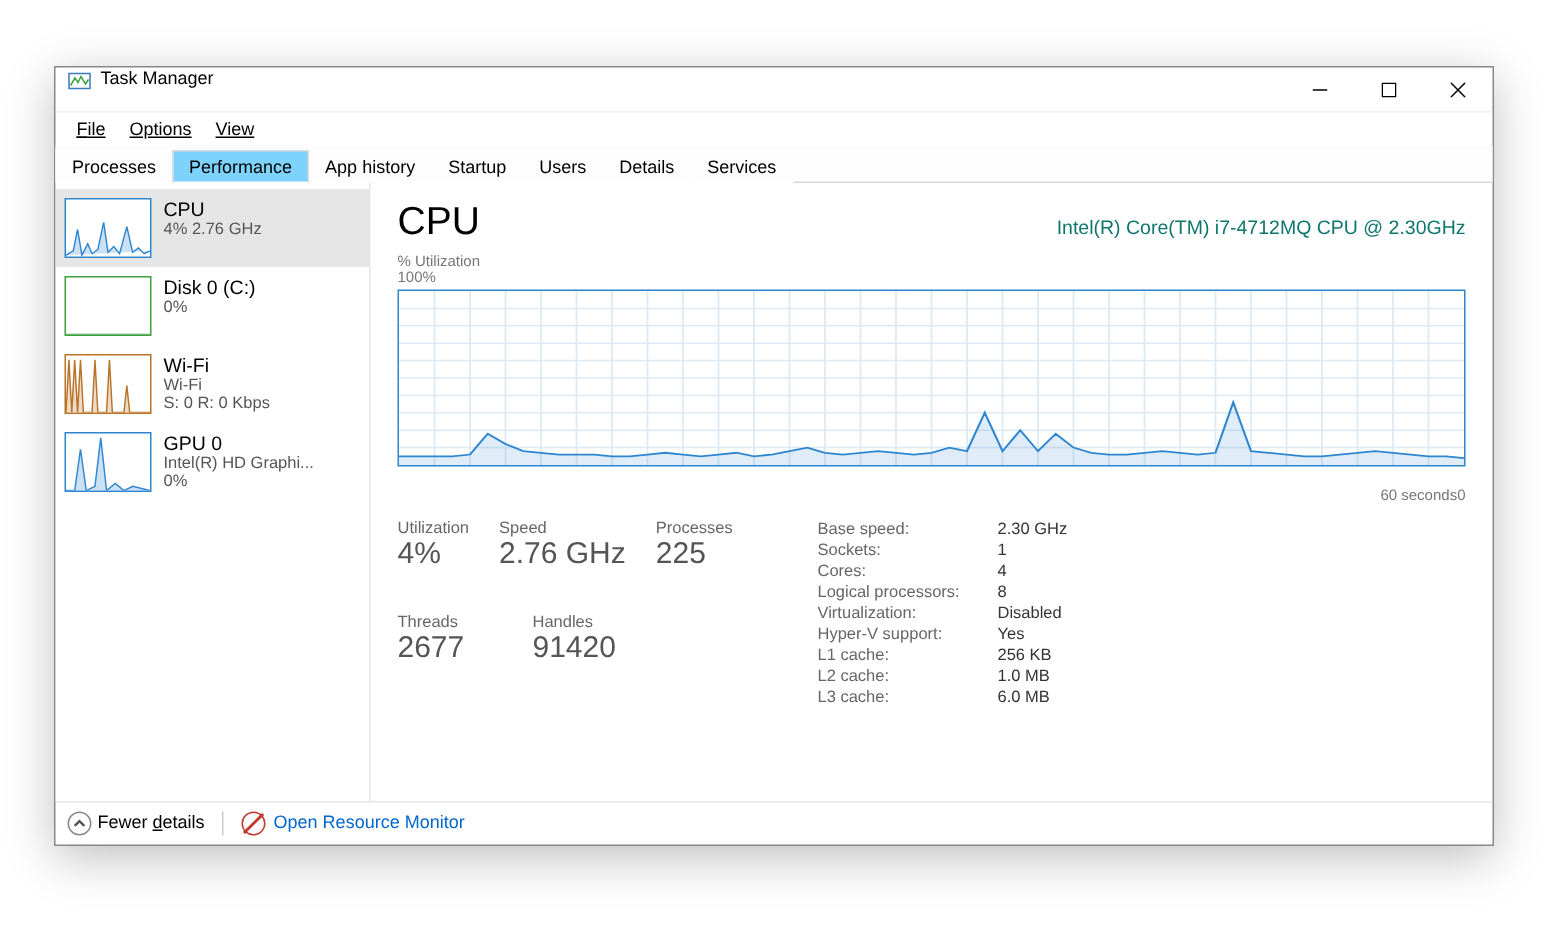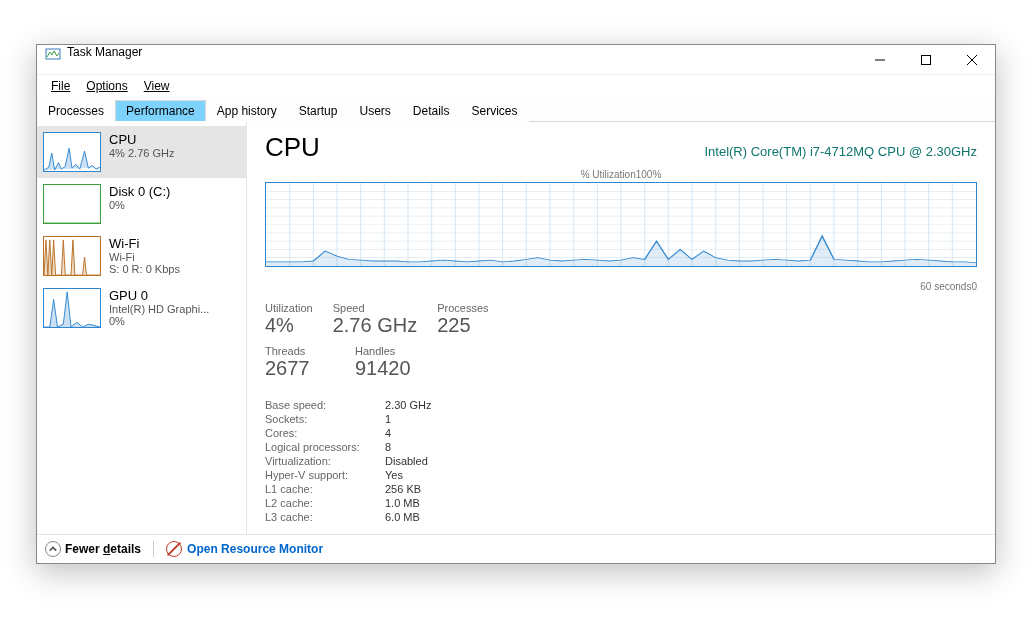--- a/index.html
+++ b/index.html
@@ -75,32 +75,32 @@
   .thumb svg { position:absolute; left:0; bottom:-1px; width:100%; height:100%; }
   .sidebar-text { display:flex; flex-direction:column; font-size:12px; }
   .sidebar-text .label { font-size:13px; }
   .sidebar-text .sub { color:#555; font-size:11px; }
 
   
   .main { flex:1; padding:10px 18px 10px 18px; display:flex; flex-direction:column; overflow:hidden; }
   .main-header { display:flex; align-items:baseline; justify-content:space-between; }
   .main-header h1 { font-size:26px; font-weight:400; }
   .main-header .model { font-size:13px; color:#0f766e; }
-  .axis-labels { display:flex; justify-content:center; font-size:10px; color:#777; margin-top:6px;}
+  .axis-labels { display:flex; justify-content:flex-end; font-size:10px; color:#777; margin-top:6px;flex-direction:column;}
   .chart {
     width:100%; height:118px;
     border:1px solid #2f86d0;
     background:#fff;
     position:relative;
     margin-top:2px;
   }
   .chart svg.grid, .chart svg.line { position:absolute; top:0; left:0; width:100%; height:100%; }
   .axis-bottom { display:flex; justify-content:flex-end; font-size:10px; color:#777; margin-top:14px;}
 
-  .stats { display:flex; margin-top:10px; gap:10px;flex-direction:column; }
+  .stats { display:flex; margin-top:10px; gap:10px; }
   .stats-left { display:flex; flex-wrap:wrap; width:270px; }
   .stat-block { margin-right:20px; margin-bottom:8px; }
   .stat-block .label { font-size:11px; color:#666; }
   .stat-block .val { font-size:20px; color:#555; }
   .stat-block.wide { width:100%; margin-right:0;}
   .kv-table { font-size:11px; color:#555; }
   .kv-table .row { display:flex; }
   .kv-table .key { width:120px; color:#666; padding:1px 0;}
   .kv-table .val { color:#333; padding:1px 0;}
 
@@ -112,21 +112,21 @@
     border-top:1px solid #e5e5e5;
     gap:12px;
     font-size:12px;
   }
   .linklike { color:#0066cc; }
   .chevron-circle {
     width:16px; height:16px; border:1px solid #888; border-radius:50%;
     display:flex; align-items:center; justify-content:center; margin-right:4px;
   }
   .chevron-circle svg { width:8px; height:8px; stroke:#555; stroke-width:2; fill:none;}
-  .bbar-item { display:flex; align-items:center;font-weight:bold; }
+  .bbar-item { display:flex; align-items:flex-start; }
   .sep { width:1px; height:16px; background:#ccc; }
   .rm-icon {
     width:16px; height:16px; border:1.5px solid #c0392b; border-radius:50%;
     display:flex; align-items:center; justify-content:center; margin-right:5px;
     position:relative;
   }
   .rm-icon::after {
     content:""; width:2px; height:18px; background:#c0392b;
     position:absolute; transform:rotate(45deg);
   }

